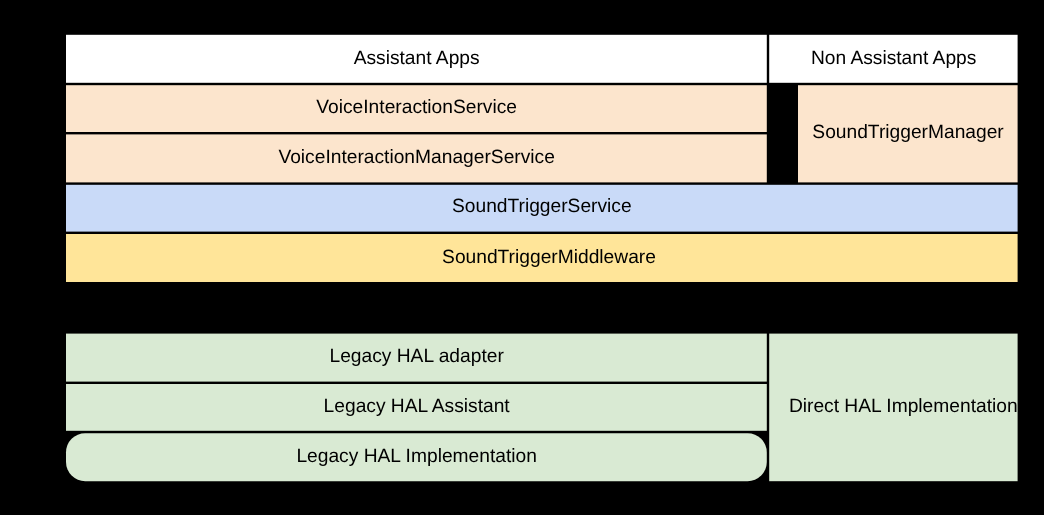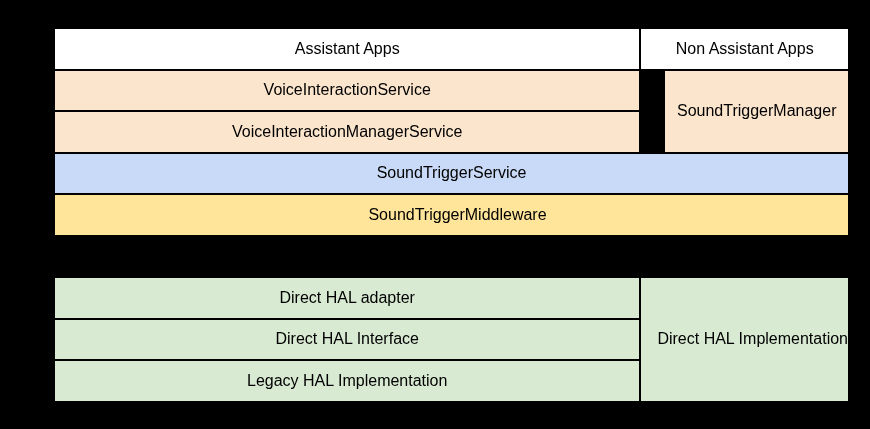--- a/index.html
+++ b/index.html
@@ -48,21 +48,21 @@
   .c-nonassist { grid-column: 2;          grid-row: 1; }
   .c-vis       { grid-column: 1;          grid-row: 2; }
   .c-stm       { grid-column: 2;          grid-row: 2 / span 2; margin-left: 24px; }
   .c-vims      { grid-column: 1;          grid-row: 3; }
   .c-sts       { grid-column: 1 / span 2; grid-row: 4; }
   .c-stmw      { grid-column: 1 / span 2; grid-row: 5; padding-left: 12px; }
   .c-sthal     { grid-column: 1 / span 2; grid-row: 6; }
   .c-lha       { grid-column: 1;          grid-row: 7; }
   .c-dhi       { grid-column: 2;          grid-row: 7 / span 3; padding-left: 16px; }
   .c-lhi       { grid-column: 1;          grid-row: 8; }
-  .c-lhimp     { grid-column: 1;          grid-row: 9; }
+  .c-lhimp     { grid-column: 1;          grid-row: 9; border-radius: 16px; }
 </style>
 </head>
 <body>
 
 <div class="diagram">
   <div class="cell bg-white c-assist">
     <span>Assistant Apps</span>
   </div>
   <div class="cell bg-white c-nonassist">
     <span>Non Assistant Apps</span>
@@ -76,24 +76,24 @@
   <div class="cell bg-orange c-vims">
     <span>VoiceInteractionManagerService</span>
   </div>
   <div class="cell bg-blue c-sts">
     <span>SoundTriggerService</span>
   </div>
   <div class="cell bg-yellow c-stmw">
     <span>SoundTriggerMiddleware</span>
   </div>
   <div class="cell bg-green c-lha">
-    <span>Direct HAL adapter</span>
+    <span>Legacy HAL adapter</span>
   </div>
   <div class="cell bg-green c-dhi">
     <span>Direct HAL Implementation</span>
   </div>
   <div class="cell bg-green c-lhi">
-    <span>Direct HAL Interface</span>
+    <span>Legacy HAL Assistant</span>
   </div>
   <div class="cell bg-green c-lhimp">
     <span>Legacy HAL Implementation</span>
   </div>
 </div>
 
 </body></html>

